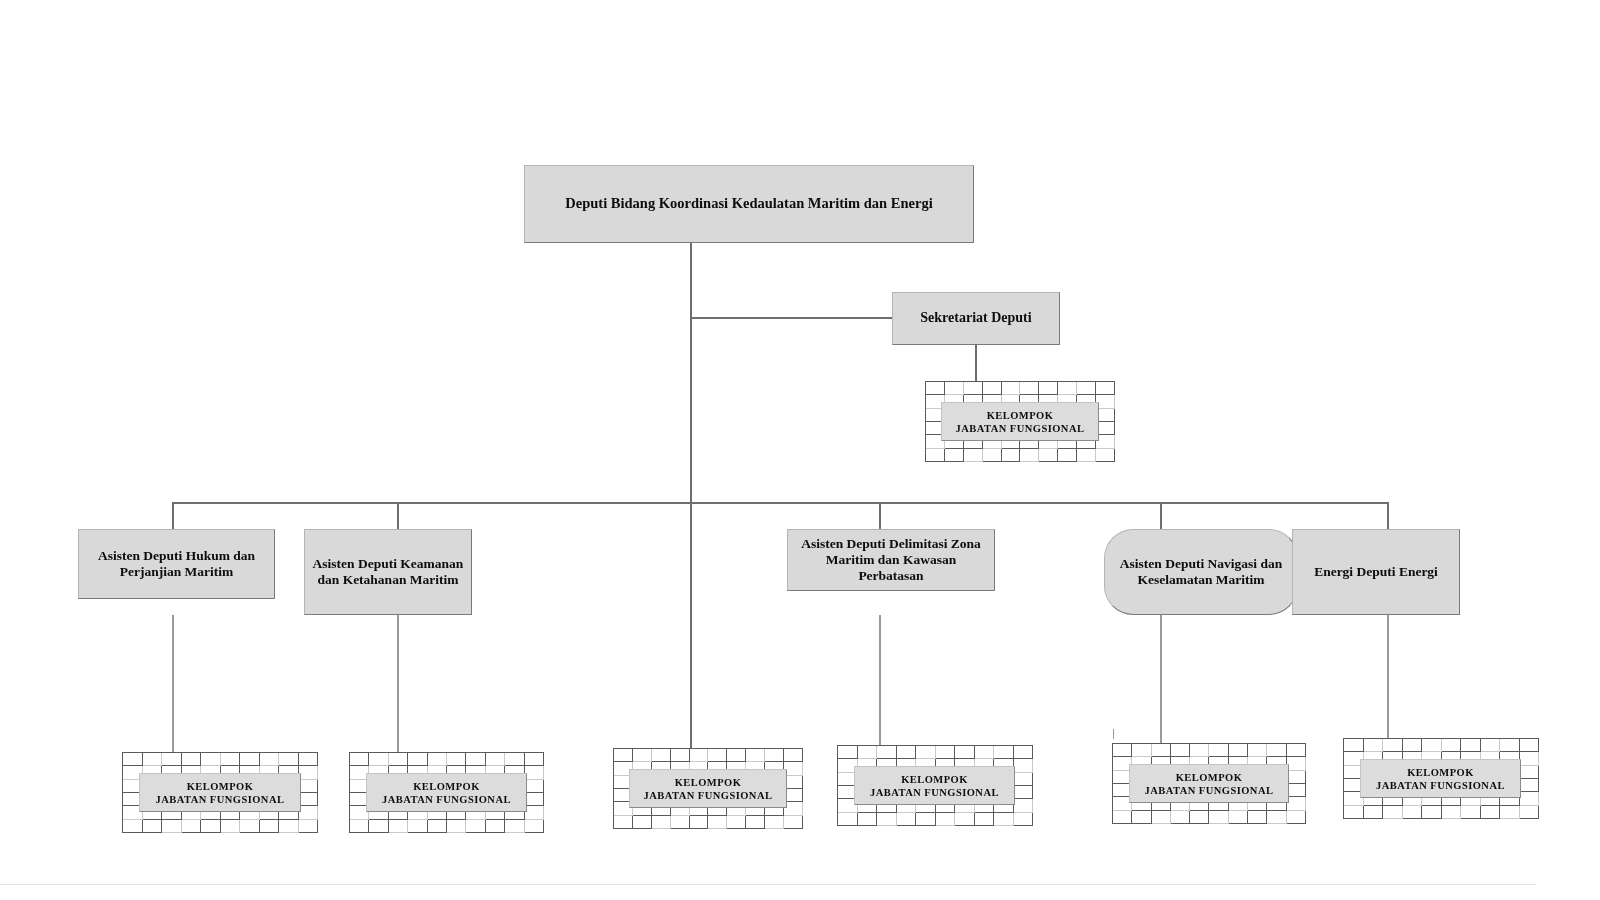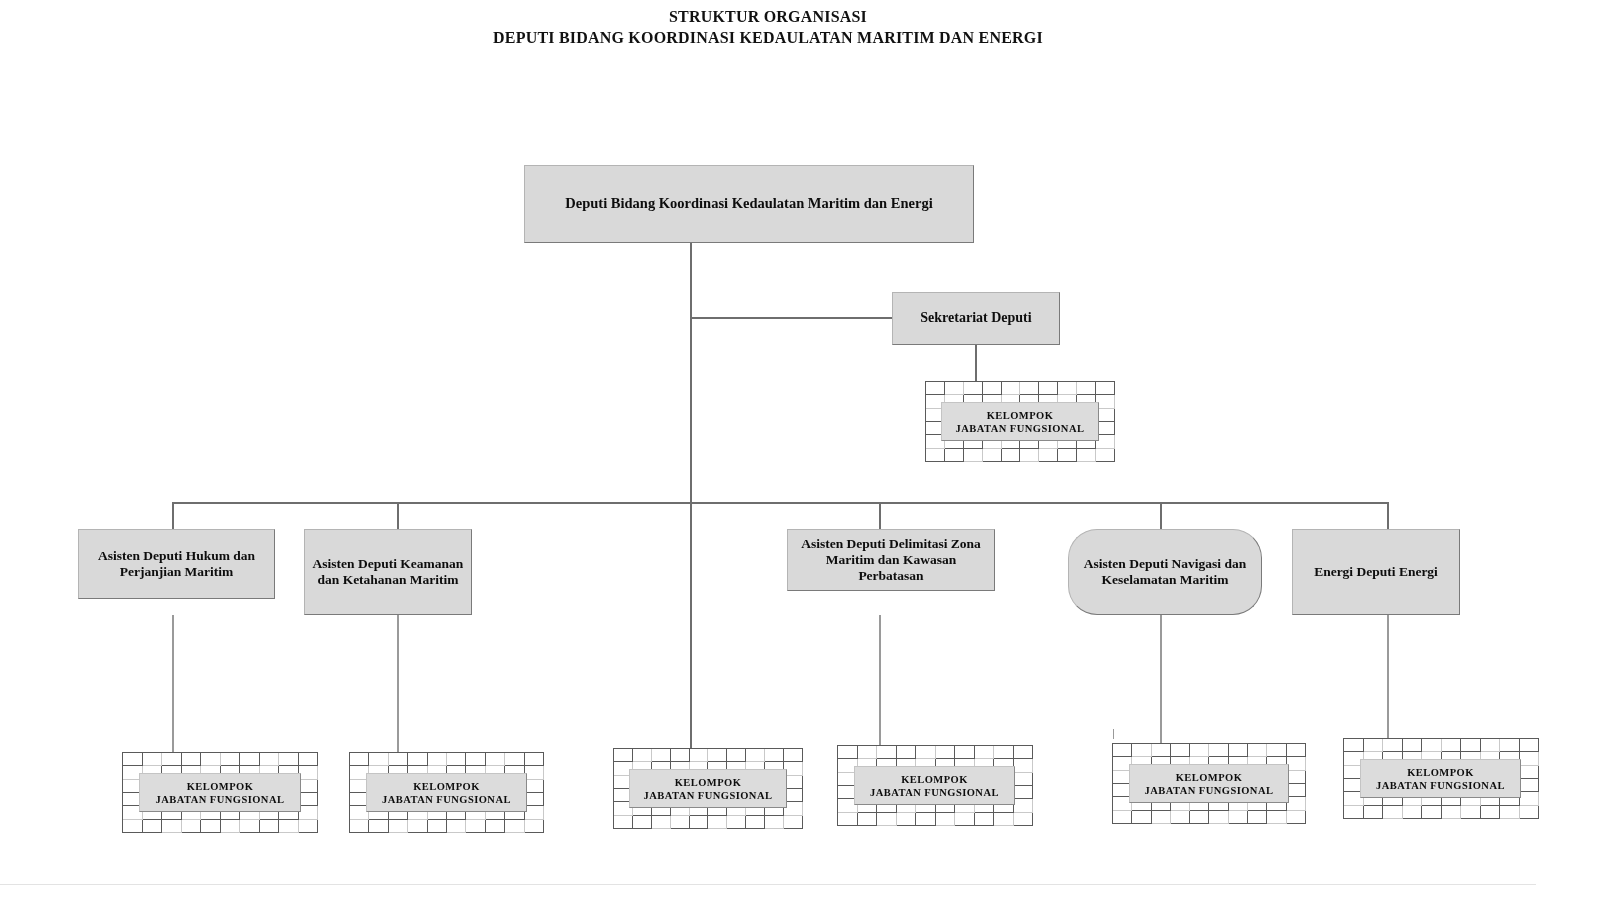--- a/index.html
+++ b/index.html
@@ -52,21 +52,21 @@
   }
   .orgbox .lbl { display: block; width: 100%; }
 
   #box-deputi { left: 524px; top: 165px; width: 450px; height: 78px; font-size: 14.5px; }
   #box-sekretariat { left: 892px; top: 292px; width: 168px; height: 53px; font-size: 14px; }
 
   .asdep { font-size: 13.5px; }
   #box-asdep-0 { left: 78px;   top: 529px; width: 197px; height: 70px; }
   #box-asdep-1 { left: 304px;  top: 529px; width: 168px; height: 86px; }
   #box-asdep-2 { left: 787px;  top: 529px; width: 208px; height: 62px; }
-  #box-asdep-3 { left: 1068px; top: 529px; width: 194px; height: 86px; border-radius: 29px; }
+  #box-asdep-3 { left: 1104px; top: 529px; width: 194px; height: 86px; border-radius: 29px; }
   #box-asdep-4 { left: 1292px; top: 529px; width: 168px; height: 86px; }
 
   
   .kjf-cluster { position: absolute; margin-left: 44px; }
 
   .kjf-grid {
     position: absolute;
     left: 0;
     top: 0;
     width: 100%;
@@ -167,24 +167,20 @@
     position: absolute;
     left: 0; top: 884px; width: 1536px; height: 1px;
     background: #e3e3e3;
   }
 </style>
 </head>
 <body>
 
 <div id="canvas">
 
-  <div class="title-block">
-    <span class="title-line">STRUKTUR ORGANISASI</span>
-    <span class="title-line">DEPUTI BIDANG KOORDINASI KEDAULATAN MARITIM DAN ENERGI</span>
-  </div>
 
   <div class="ln v" id="trunk-main"></div>
   <div class="ln h" id="branch-sek"></div>
   <div class="ln v" id="sek-drop"></div>
 
   <div class="ln h" id="bus-asdep"></div>
   <div class="ln v asdep-drop" id="drop-a0"></div>
   <div class="ln v asdep-drop" id="drop-a1"></div>
   <div class="ln v asdep-drop" id="drop-a2"></div>
   <div class="ln v asdep-drop" id="drop-a3"></div>

